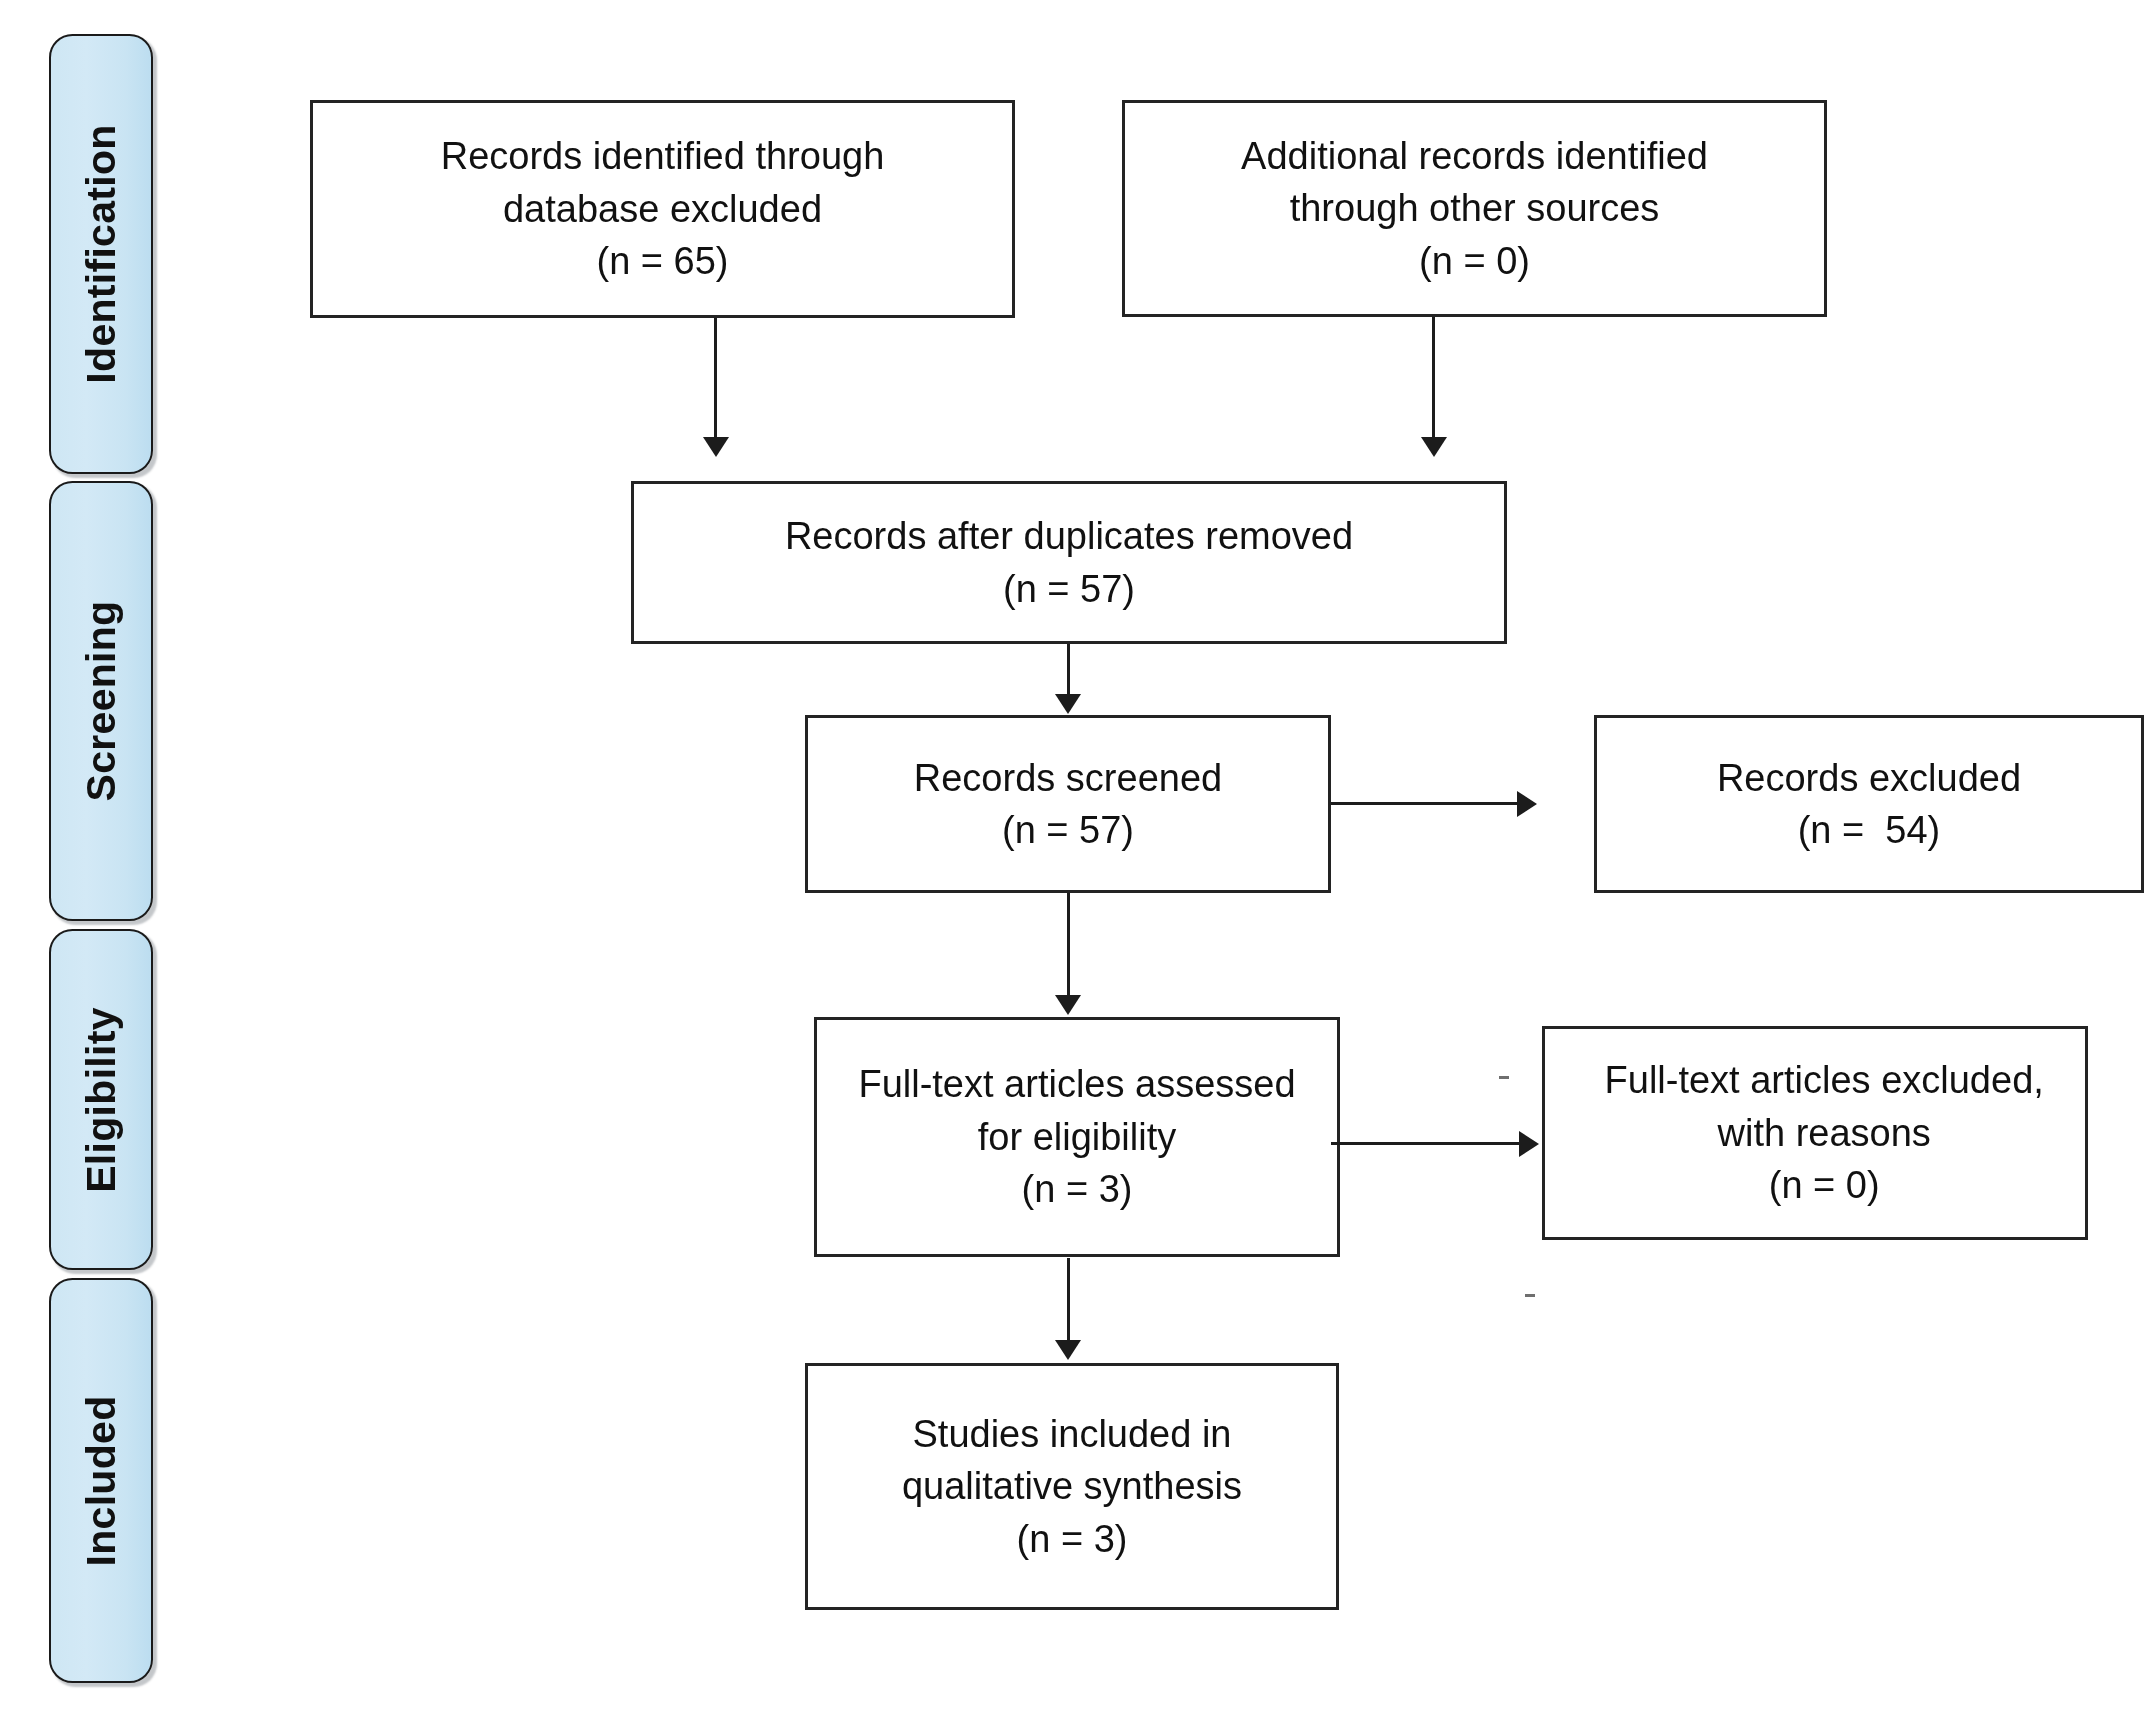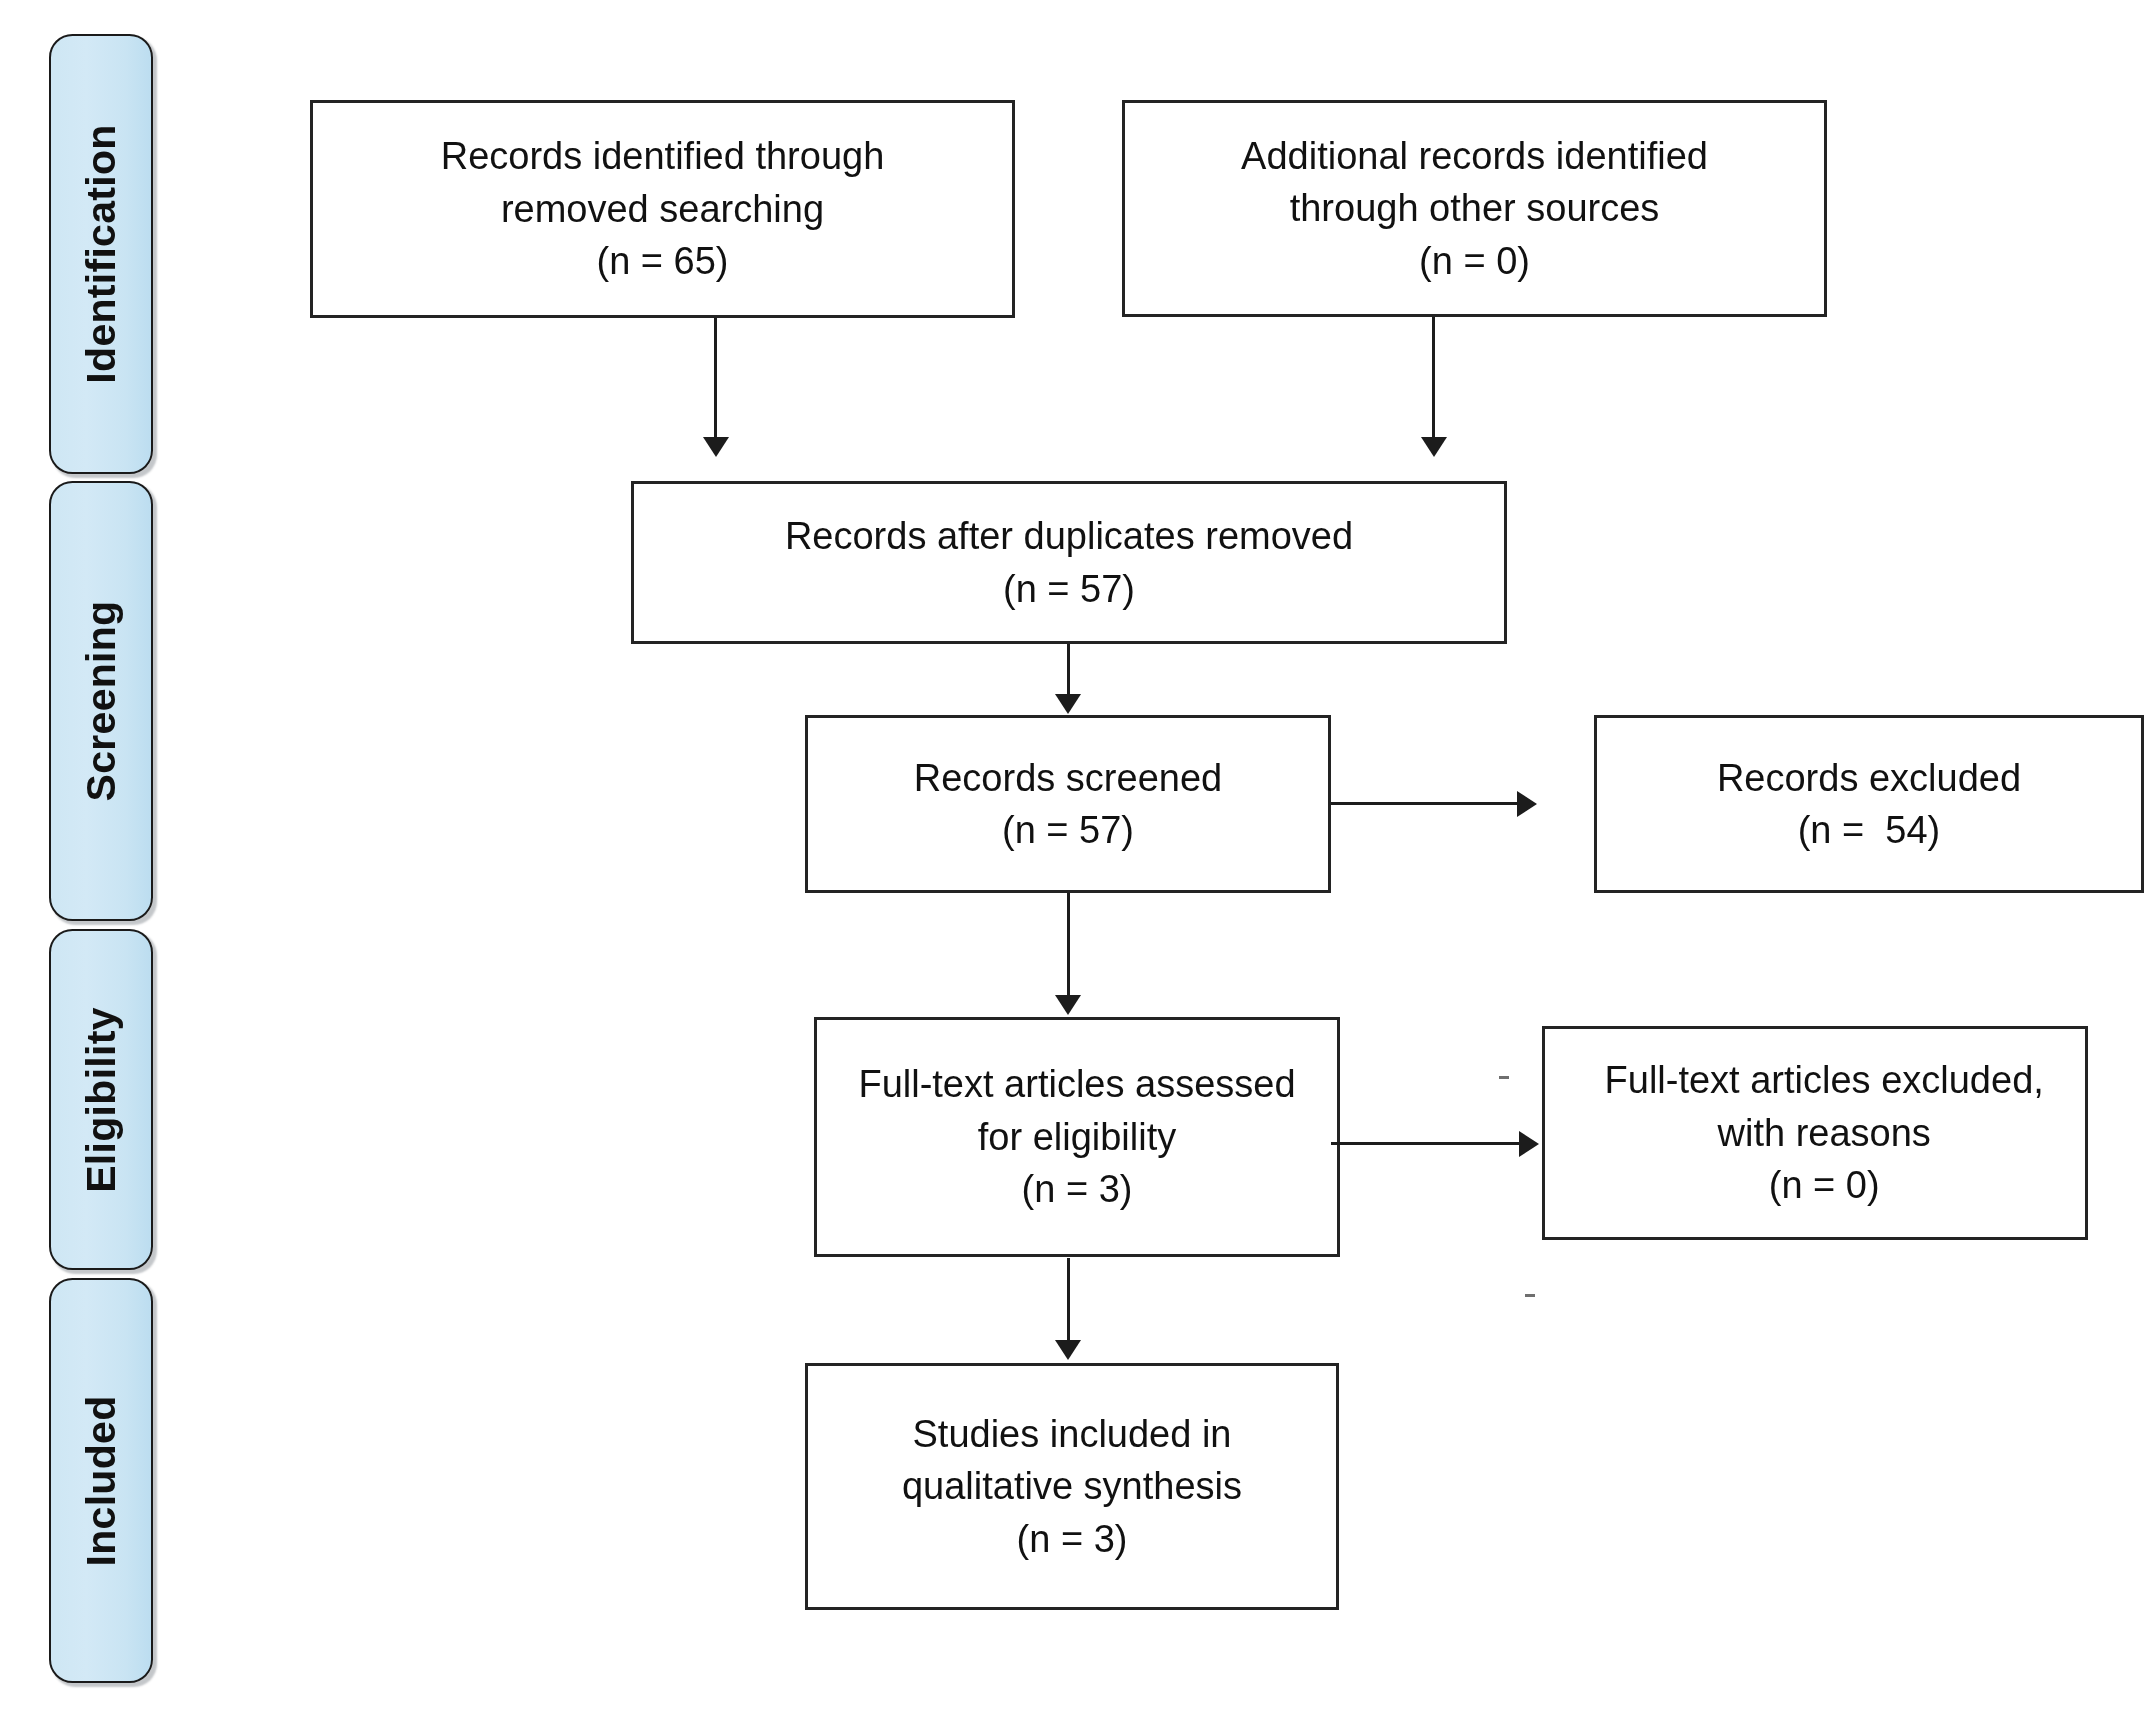--- a/index.html
+++ b/index.html
@@ -112,21 +112,21 @@
   <div class="stage-box" style="top:929px; height:341px;">
     <span class="stage-label">Eligibility</span>
   </div>
 
   <div class="stage-box" style="top:1278px; height:405px;">
     <span class="stage-label">Included</span>
   </div>
 
   <div class="flow-box" style="left:310px; top:100px; width:705px; height:218px;text-align:center;">
     <span class="line">Records identified through</span>
-    <span class="line">removed searching</span>
+    <span class="line">database excluded</span>
     <span class="line">(n = 65)</span>
   </div>
 
   <div class="flow-box" style="left:1122px; top:100px; width:705px; height:217px;align-items:center;">
     <span class="line">Additional records identified</span>
     <span class="line">through other sources</span>
     <span class="line">(n = 0)</span>
   </div>
 
   <div class="v-line" style="left:714px; top:318px; height:120px;"></div>

